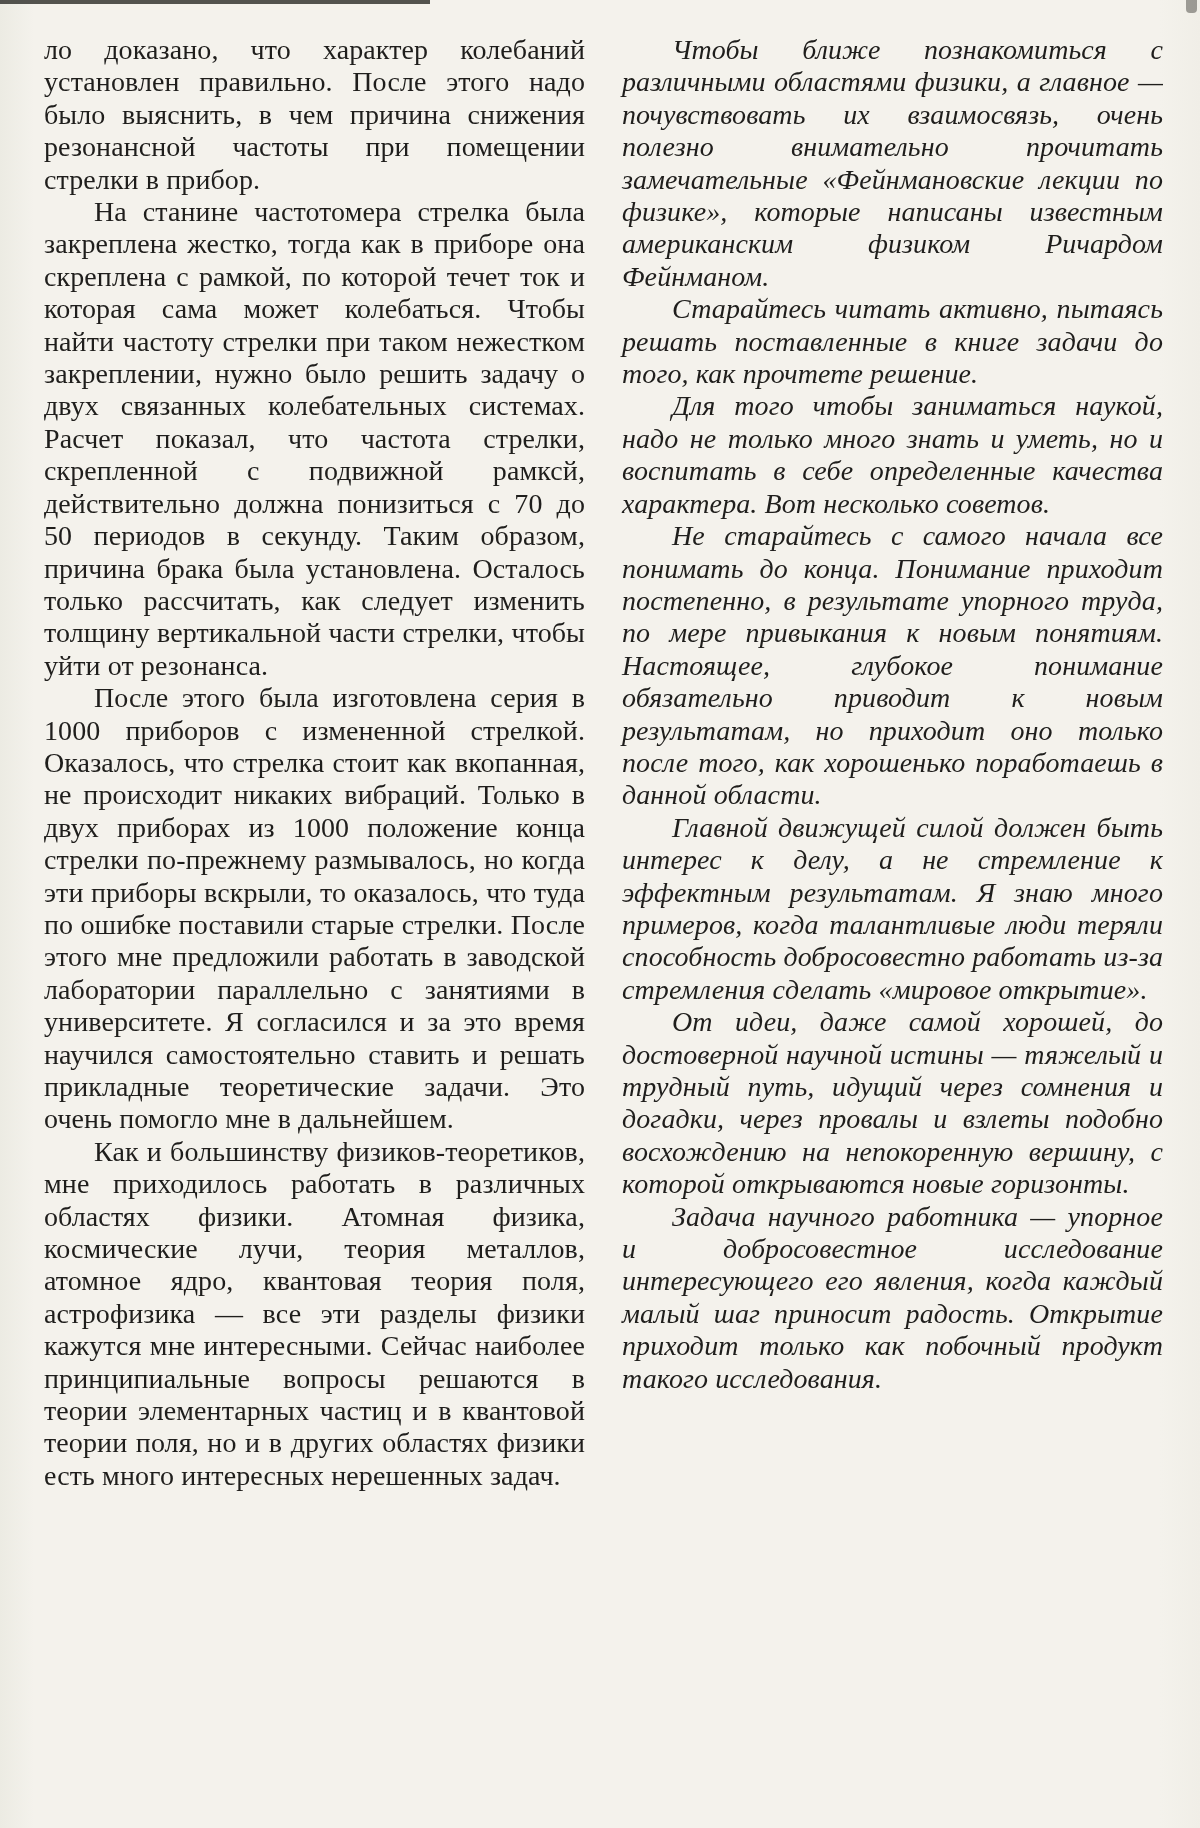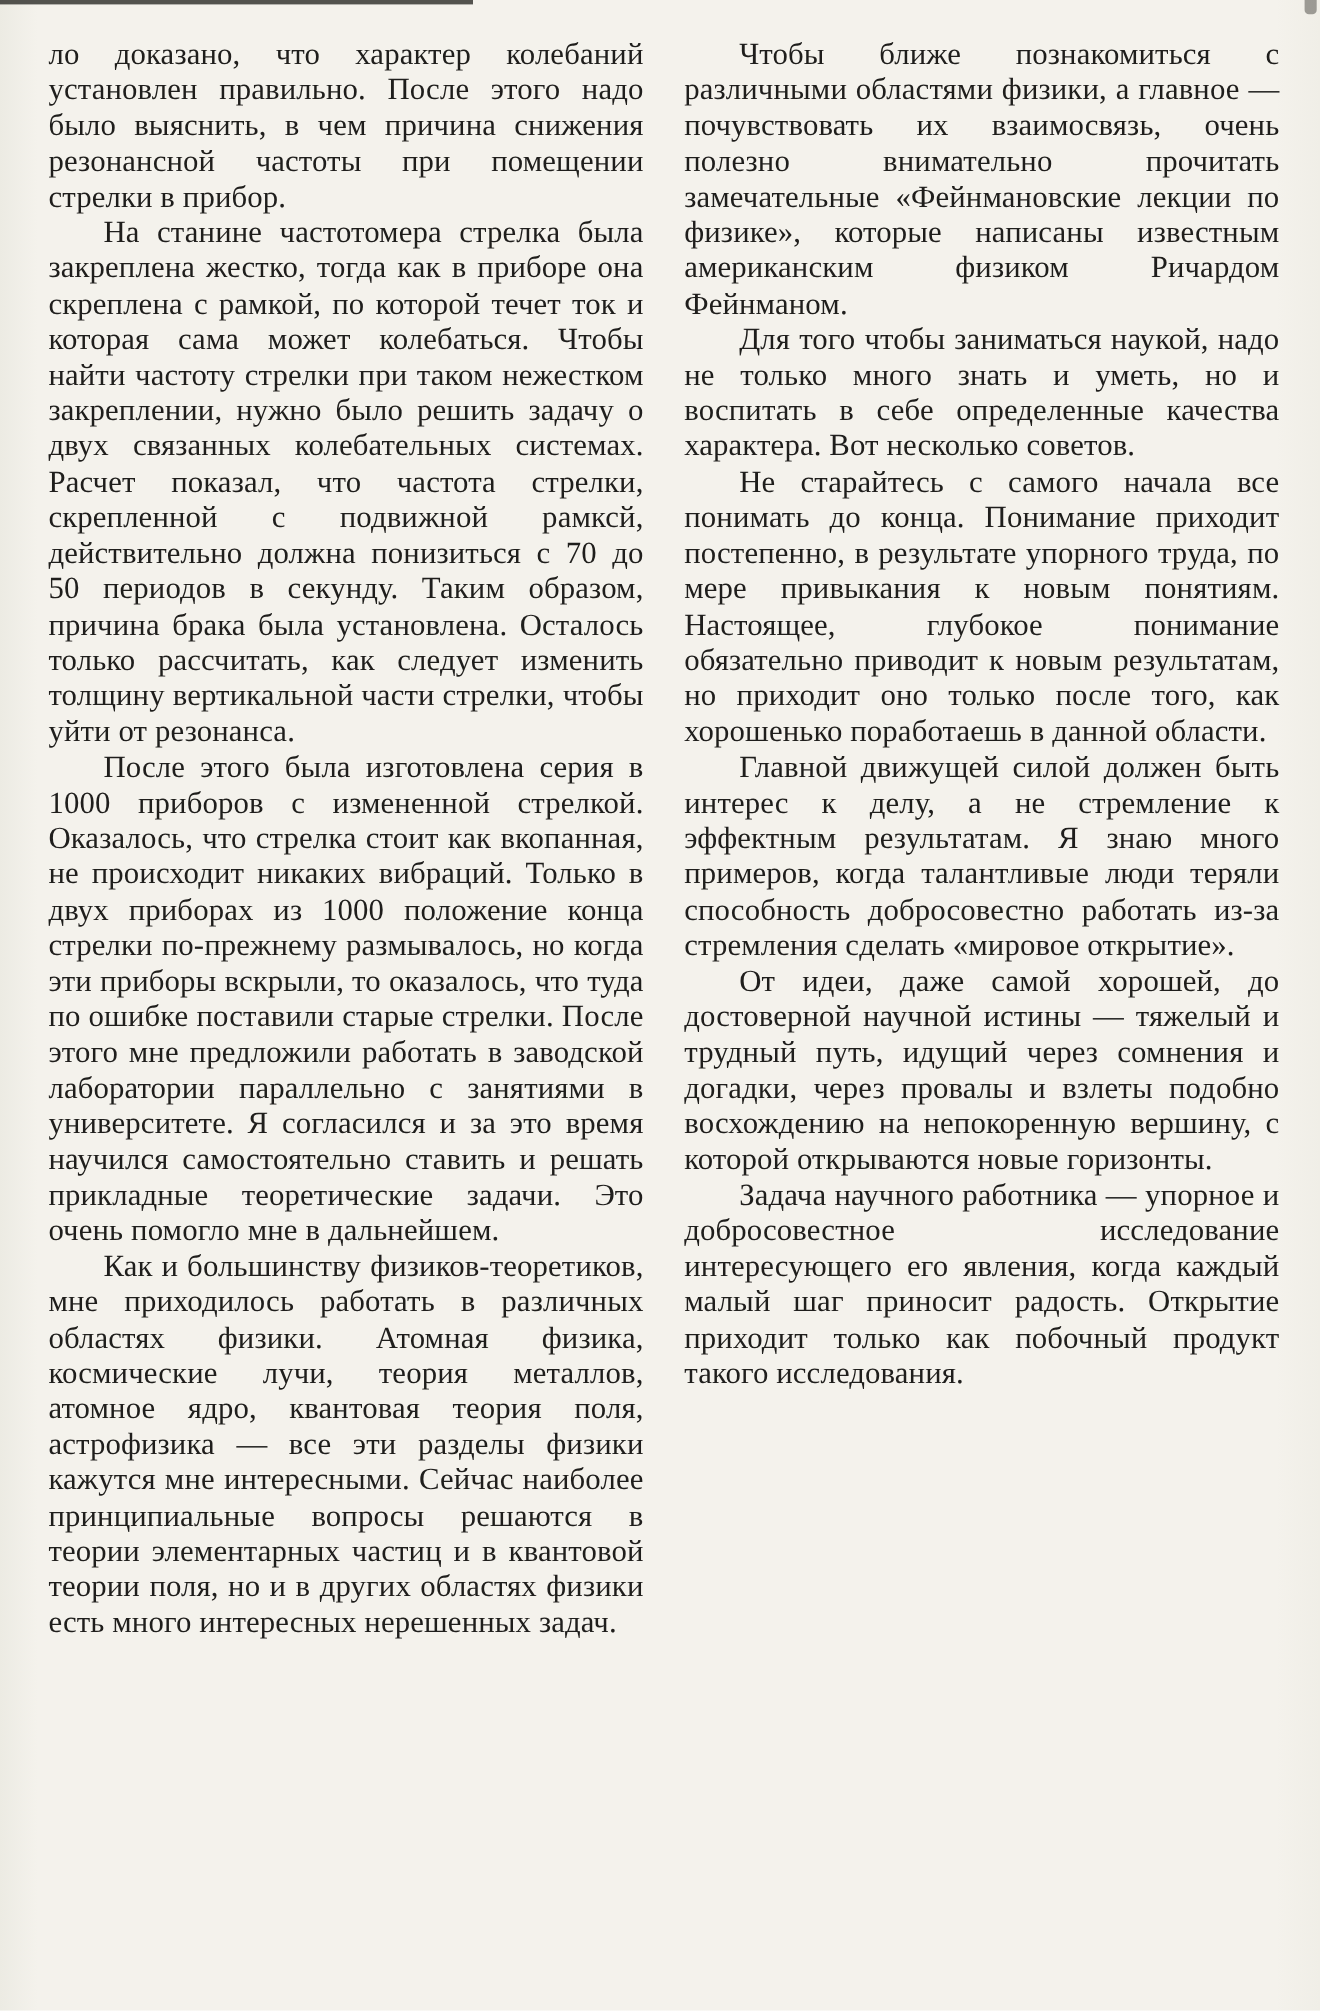--- a/index.html
+++ b/index.html
@@ -17,21 +17,21 @@
     top: 34px;
     width: 541px;
     font-size: 28px;
     line-height: 32.4px;
     text-align: justify;
     letter-spacing: 0.1px;
   }
   .col p { margin: 0; text-indent: 50px; }
   .col-left { left: 44px; }
   .col-left p:first-child { text-indent: 0; }
-  .col-right { left: 622px; }
+  .col-right { left: 622px; font-style: italic; }
   .page-number {
     position: absolute;
     left: 37px;
     top: 1828px;
     font-family: "DejaVu Sans", sans-serif;
     font-weight: 700;
     font-size: 28px;
     letter-spacing: 1px;
     color: #161614;
   }
@@ -57,20 +57,21 @@
   <div class="scan-artifact top-strip"></div>
   <div class="scan-artifact corner-mark"></div>
   <div class="col col-left">
       <p>ло доказано, что характер колебаний установлен правильно. После этого надо было выяснить, в чем причина снижения резонансной частоты при помещении стрелки в прибор.</p>
       <p>На станине частотомера стрелка была закреплена жестко, тогда как в приборе она скреплена с рамкой, по которой течет ток и которая сама может колебаться. Чтобы найти частоту стрелки при таком нежестком закреплении, нужно было решить задачу о двух связанных колебательных системах. Расчет показал, что частота стрелки, скрепленной с подвижной рамксй, действительно должна понизиться с 70 до 50 периодов в секунду. Таким образом, причина брака была установлена. Осталось только рассчитать, как следует изменить толщину вертикальной части стрелки, чтобы уйти от резонанса.</p>
       <p>После этого была изготовлена серия в 1000 приборов с измененной стрелкой. Оказалось, что стрелка стоит как вкопанная, не происходит никаких вибраций. Только в двух приборах из 1000 положение конца стрелки по-прежнему размывалось, но когда эти приборы вскрыли, то оказалось, что туда по ошибке поставили старые стрелки. После этого мне предложили работать в заводской лаборатории параллельно с занятиями в университете. Я согласился и за это время научился самостоятельно ставить и решать прикладные теоретические задачи. Это очень помогло мне в дальнейшем.</p>
       <p>Как и большинству физиков-теоретиков, мне приходилось работать в различных областях физики. Атомная физика, космические лучи, теория металлов, атомное ядро, квантовая теория поля, астрофизика — все эти разделы физики кажутся мне интересными. Сейчас наиболее принципиальные вопросы решаются в теории элементарных частиц и в квантовой теории поля, но и в других областях физики есть много интересных нерешенных задач.</p>
     </div>
   <div class="col col-right">
       <p>Чтобы ближе познакомиться с различными областями физики, а главное — почувствовать их взаимосвязь, очень полезно внимательно прочитать замечательные «Фейнмановские лекции по физике», которые написаны известным американским физиком Ричардом Фейнманом.</p>
+      <p>Старайтесь читать активно, пытаясь решать поставленные в книге задачи до того, как прочтете решение.</p>
       <p>Для того чтобы заниматься наукой, надо не только много знать и уметь, но и воспитать в себе определенные качества характера. Вот несколько советов.</p>
       <p>Не старайтесь с самого начала все понимать до конца. Понимание приходит постепенно, в результате упорного труда, по мере привыкания к новым понятиям. Настоящее, глубокое понимание обязательно приводит к новым результатам, но приходит оно только после того, как хорошенько поработаешь в данной области.</p>
       <p>Главной движущей силой должен быть интерес к делу, а не стремление к эффектным результатам. Я знаю много примеров, когда талантливые люди теряли способность добросовестно работать из-за стремления сделать «мировое открытие».</p>
       <p>От идеи, даже самой хорошей, до достоверной научной истины — тяжелый и трудный путь, идущий через сомнения и догадки, через провалы и взлеты подобно восхождению на непокоренную вершину, с которой открываются новые горизонты.</p>
       <p>Задача научного работника — упорное и добросовестное исследование интересующего его явления, когда каждый малый шаг приносит радость. Открытие приходит только как побочный продукт такого исследования.</p>
     </div>
   <div class="page-number">38</div>
 </div>
 
 </body></html>

